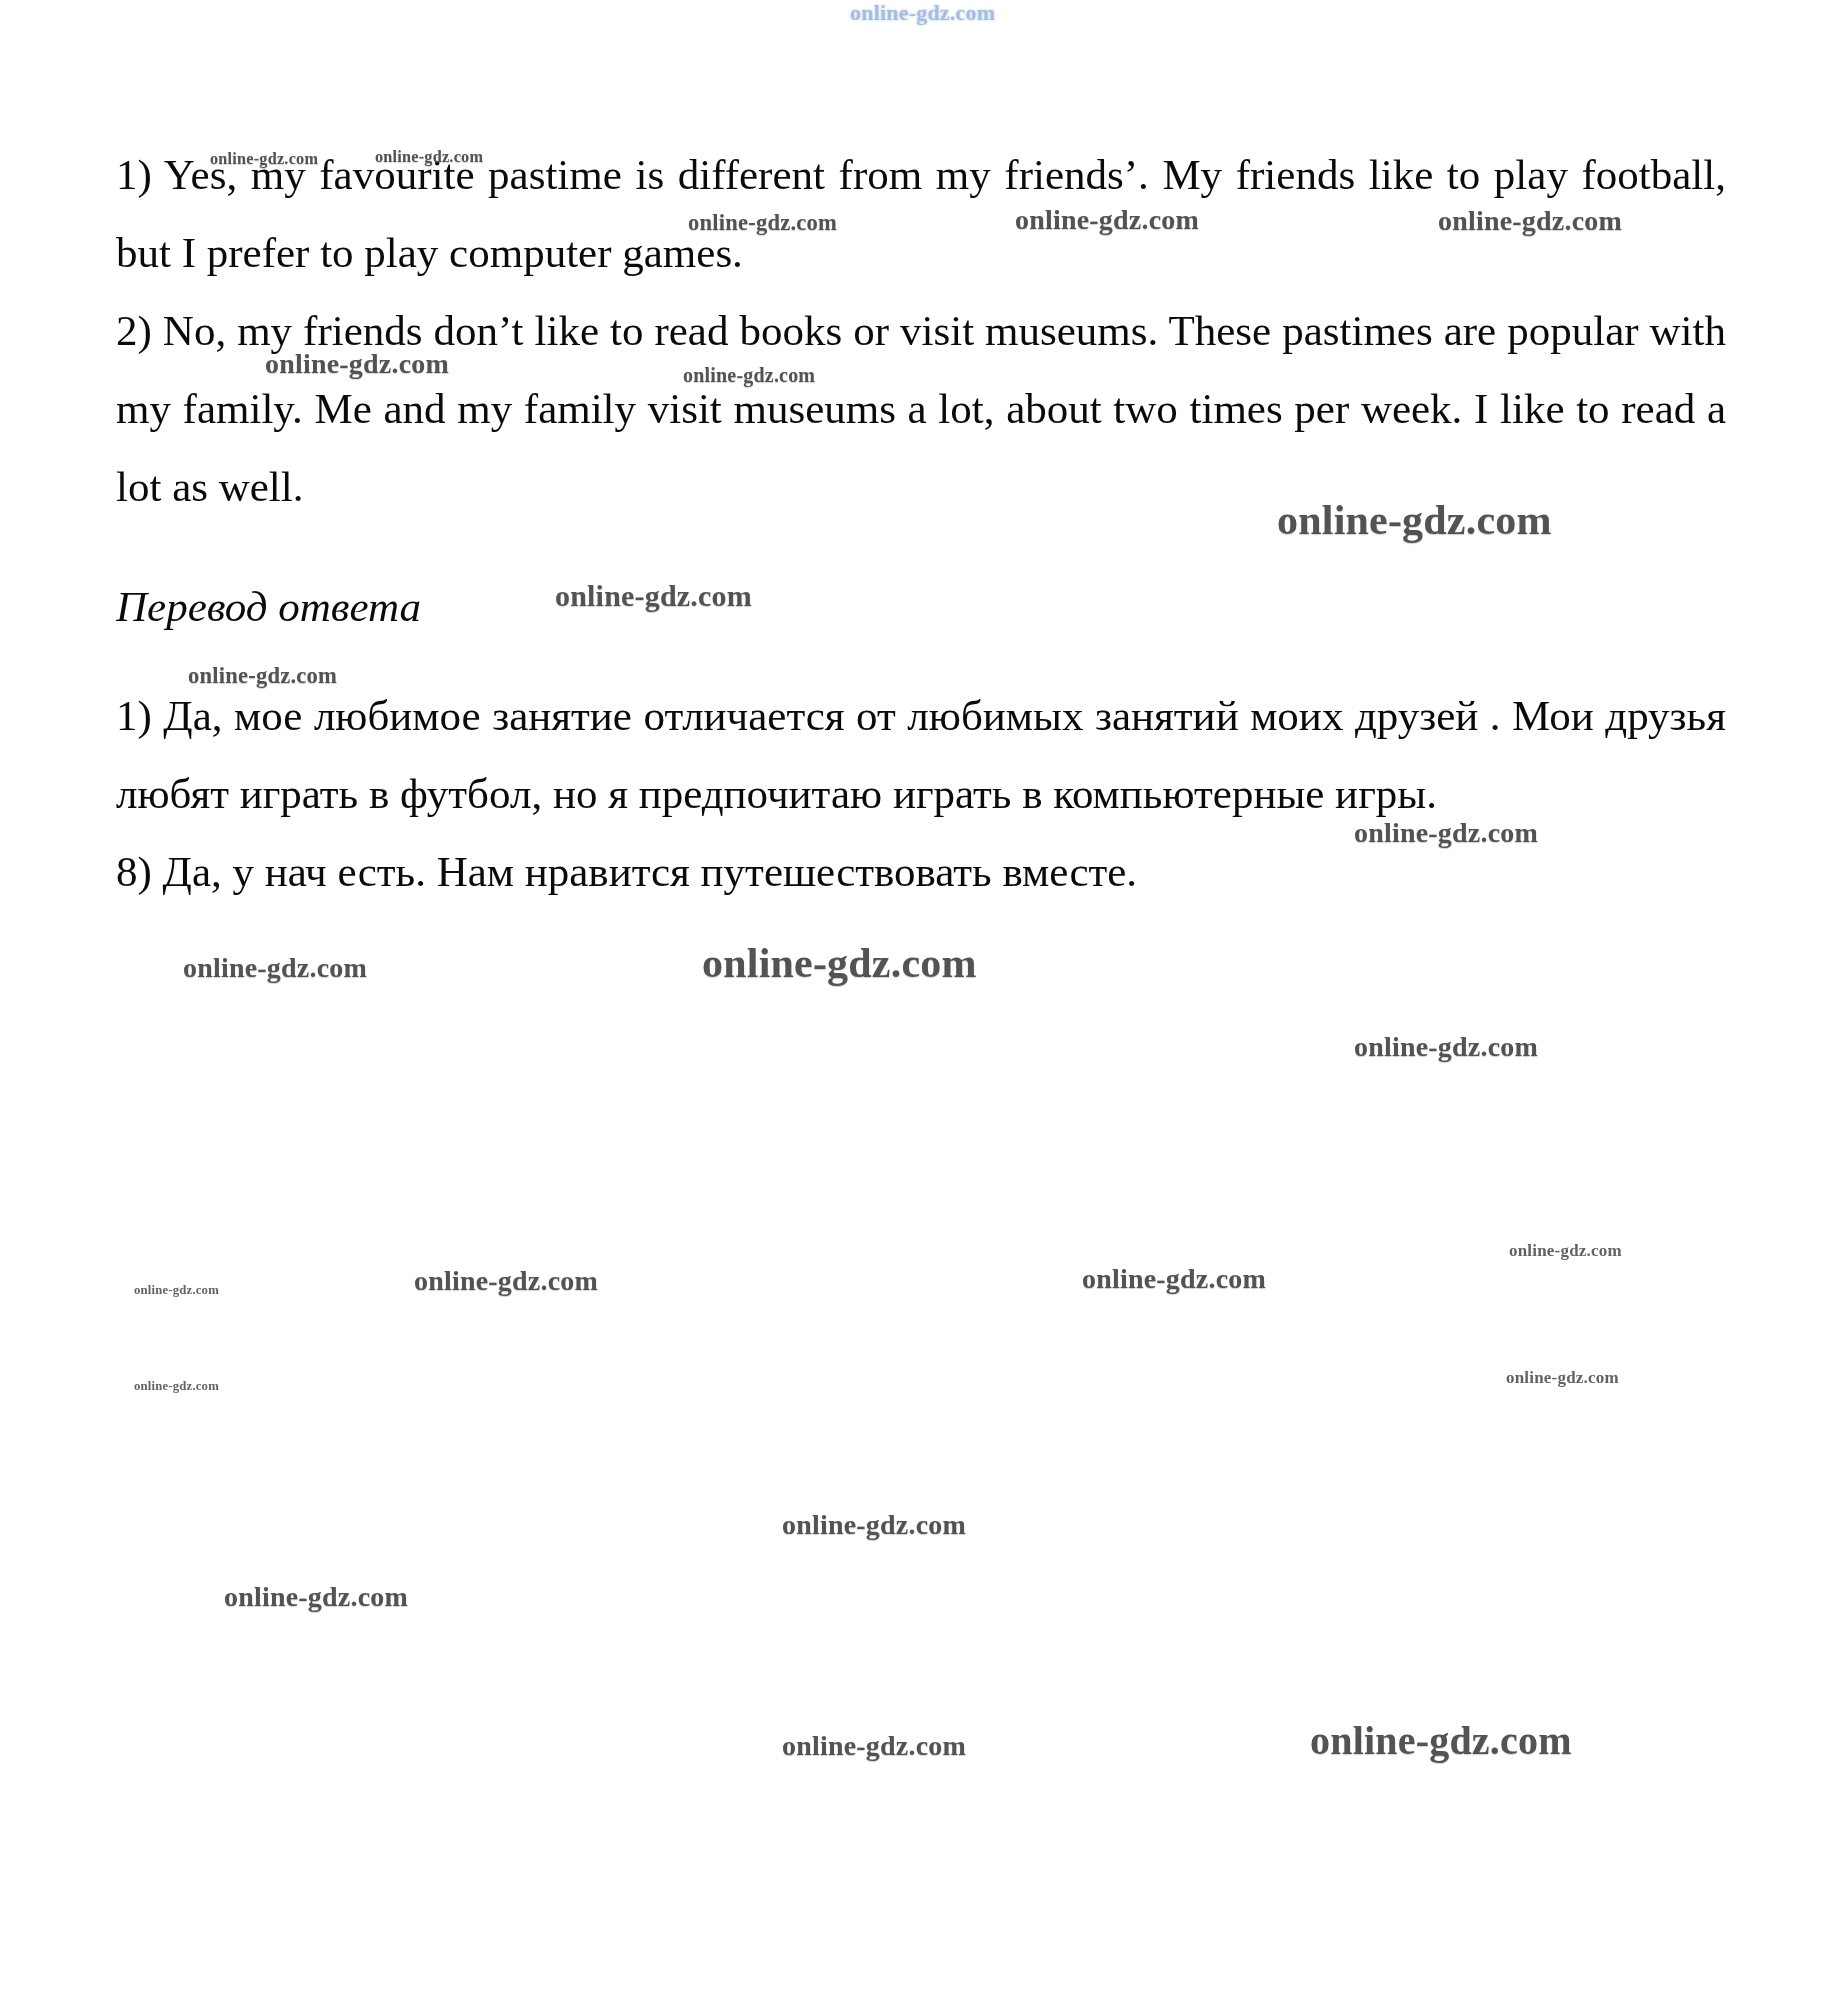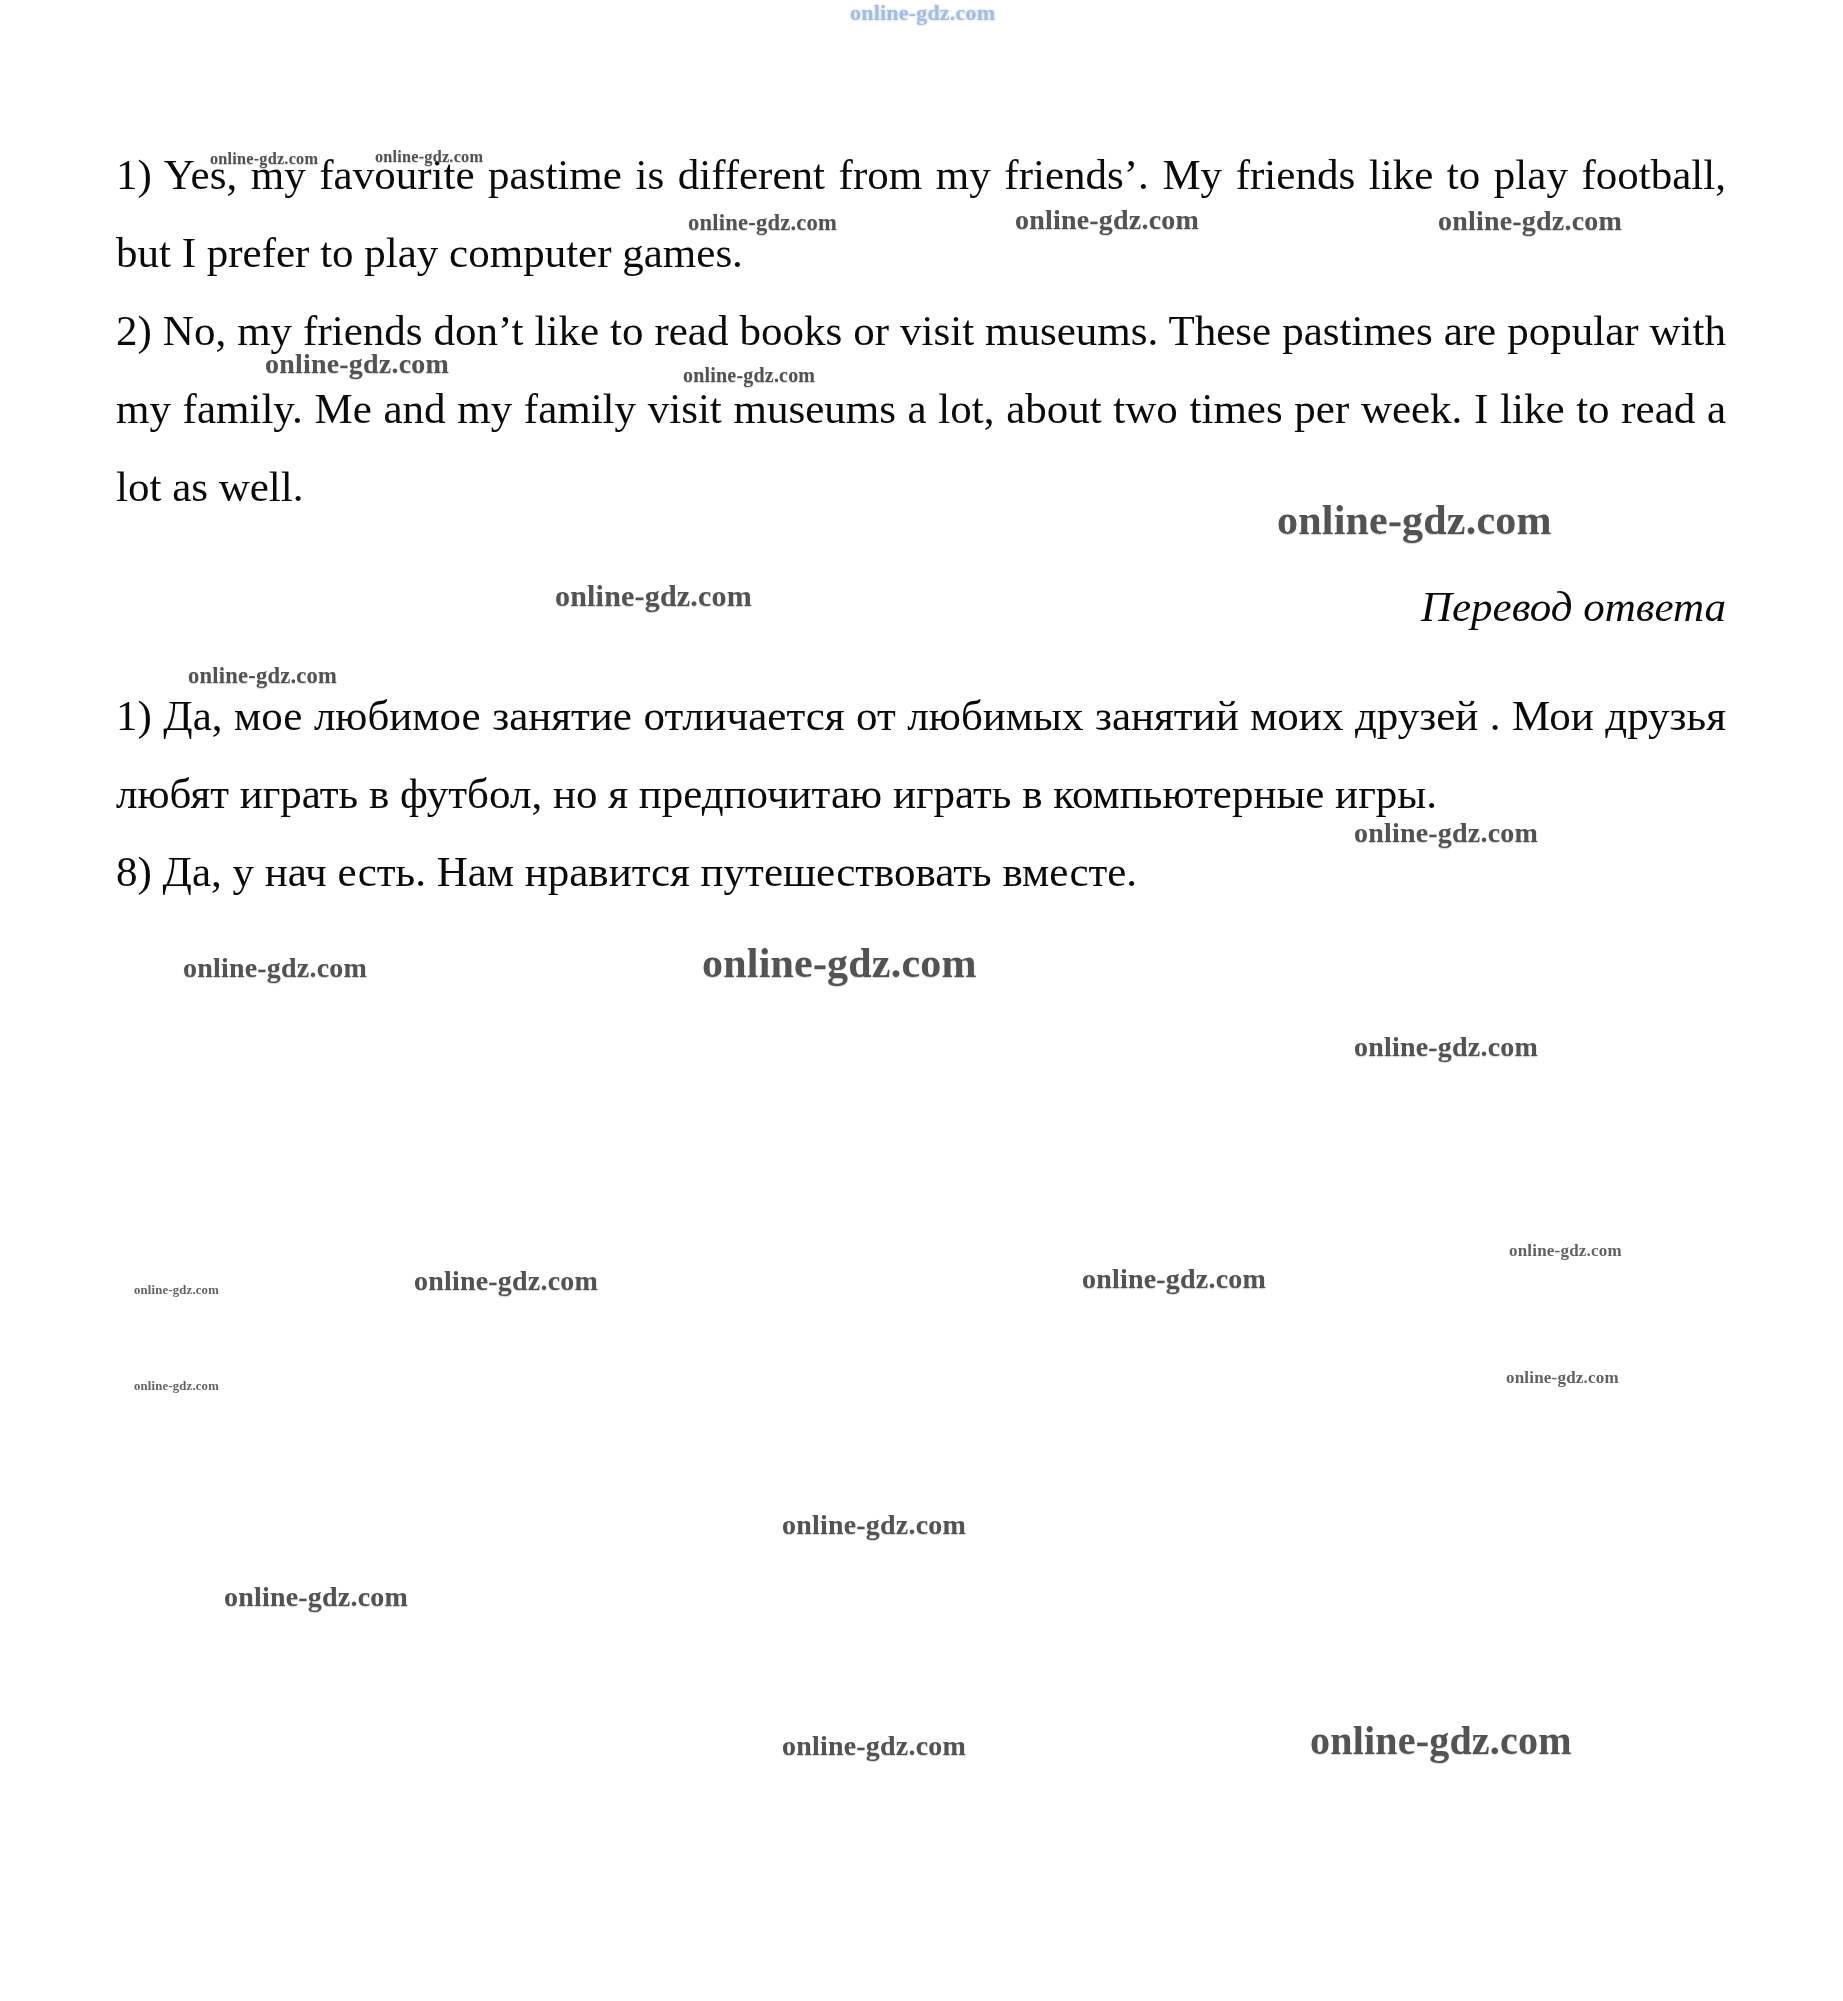--- a/index.html
+++ b/index.html
@@ -26,21 +26,21 @@
     font-size: 43px;
     line-height: 78px;
     color: #0a0a0a;
   }
   .content p {
     margin: 0;
     text-align: justify;
   }
   .content p.heading {
     font-style: italic;
-    text-align: right;
+    text-align: left;
     margin-top: 42px;
     margin-bottom: 31px;
   }
   .wm {
     position: absolute;
     z-index: 2;
     font-family: Liberation Serif, serif;
     font-weight: bold;
     color: #454545;
     white-space: nowrap;

